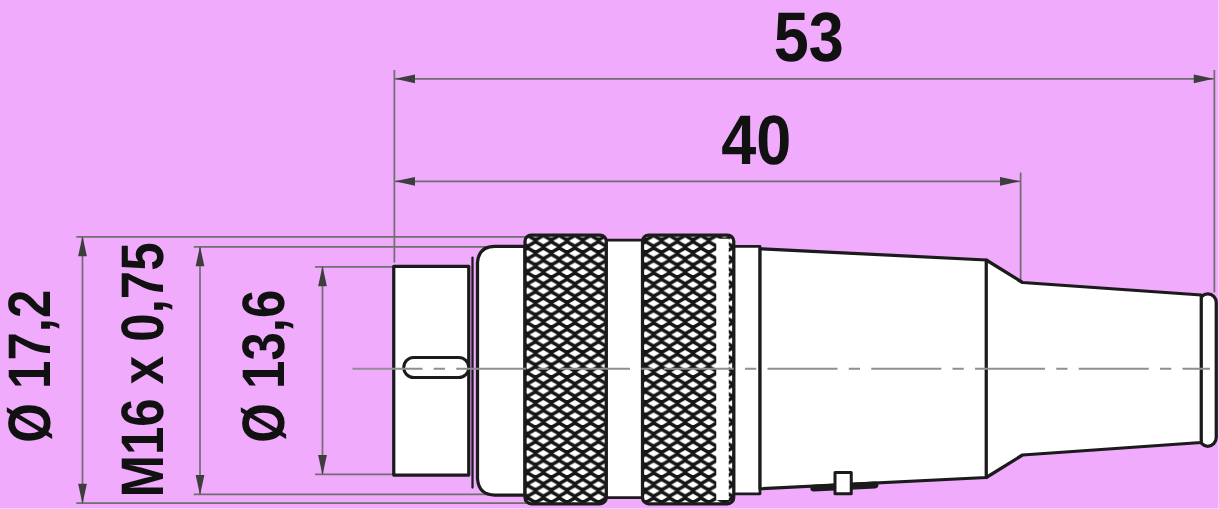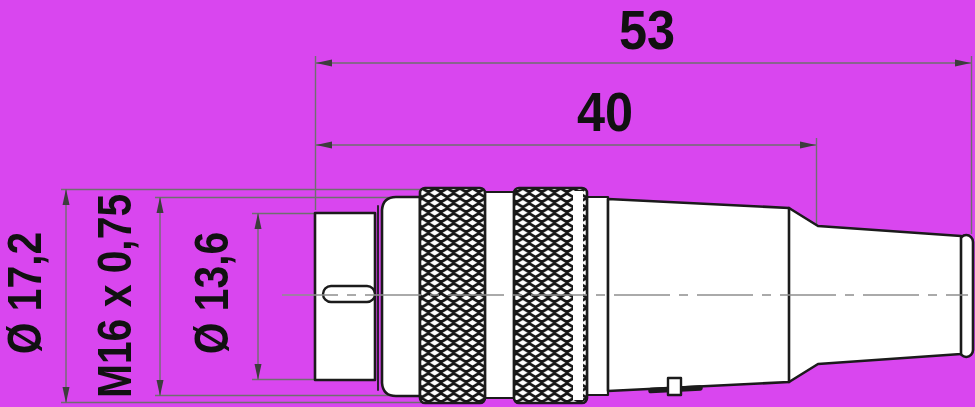--- a/index.html
+++ b/index.html
@@ -1,17 +1,17 @@
 <!DOCTYPE html>
 <html><head>
 <meta charset="utf-8">
 <style>
   html,body{margin:0;padding:0;background:#fff;}
   #stage{
-    position:relative;width:975px;height:407px;background:#d946ef;overflow:hidden;
+    position:relative;width:975px;height:407px;background:#f0abfc;overflow:hidden;
     font-family:"Liberation Sans","DejaVu Sans",sans-serif;
   }
   #drawing{position:absolute;left:0;top:0;}
   .dimlabel{
     position:absolute;color:#111;font-weight:bold;font-size:56px;line-height:1;
     text-align:center;transform:scaleX(0.9);transform-origin:center;
     white-space:nowrap;
   }
   .vlabel{
     position:absolute;color:#111;font-weight:bold;font-size:48px;line-height:1;

